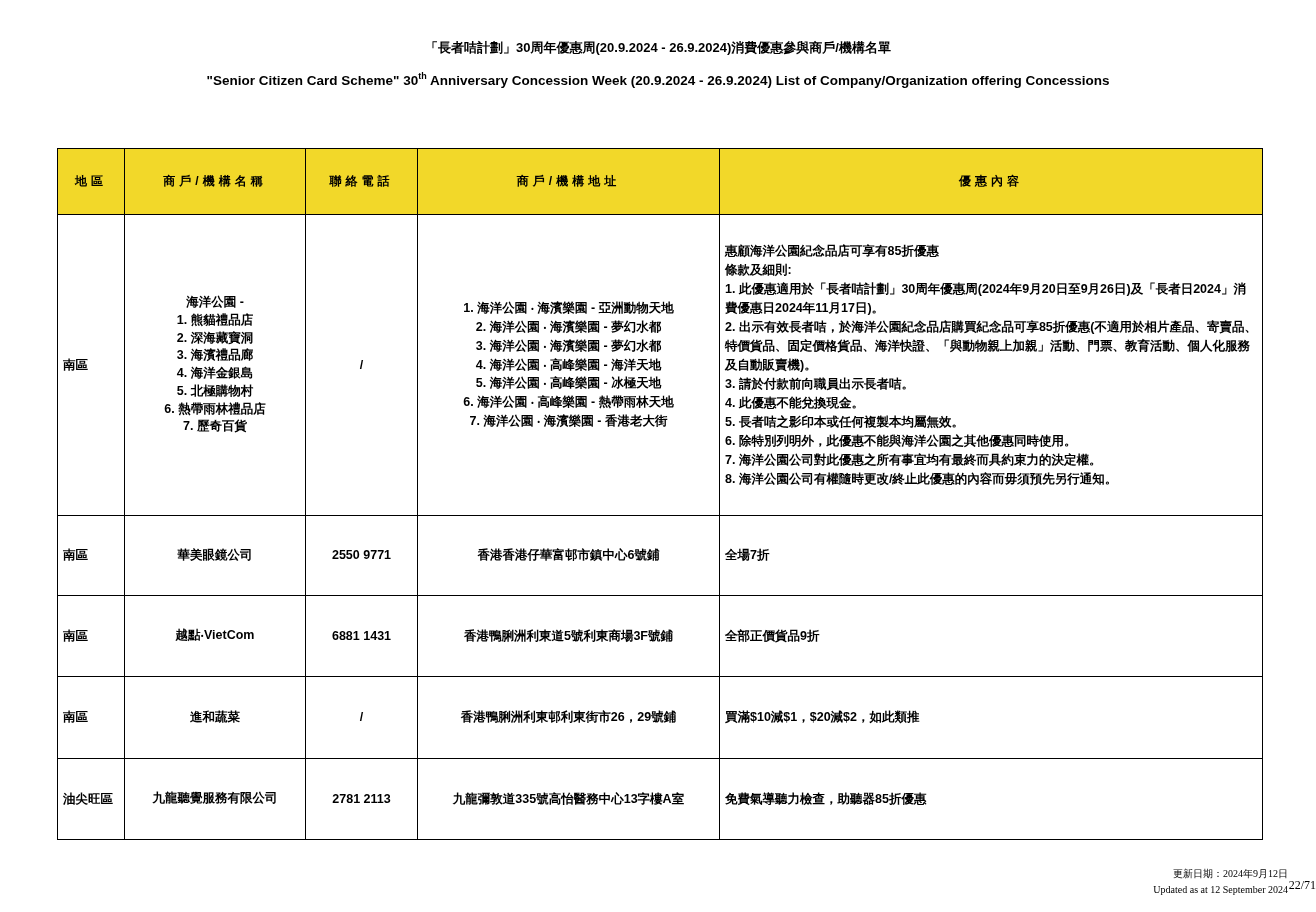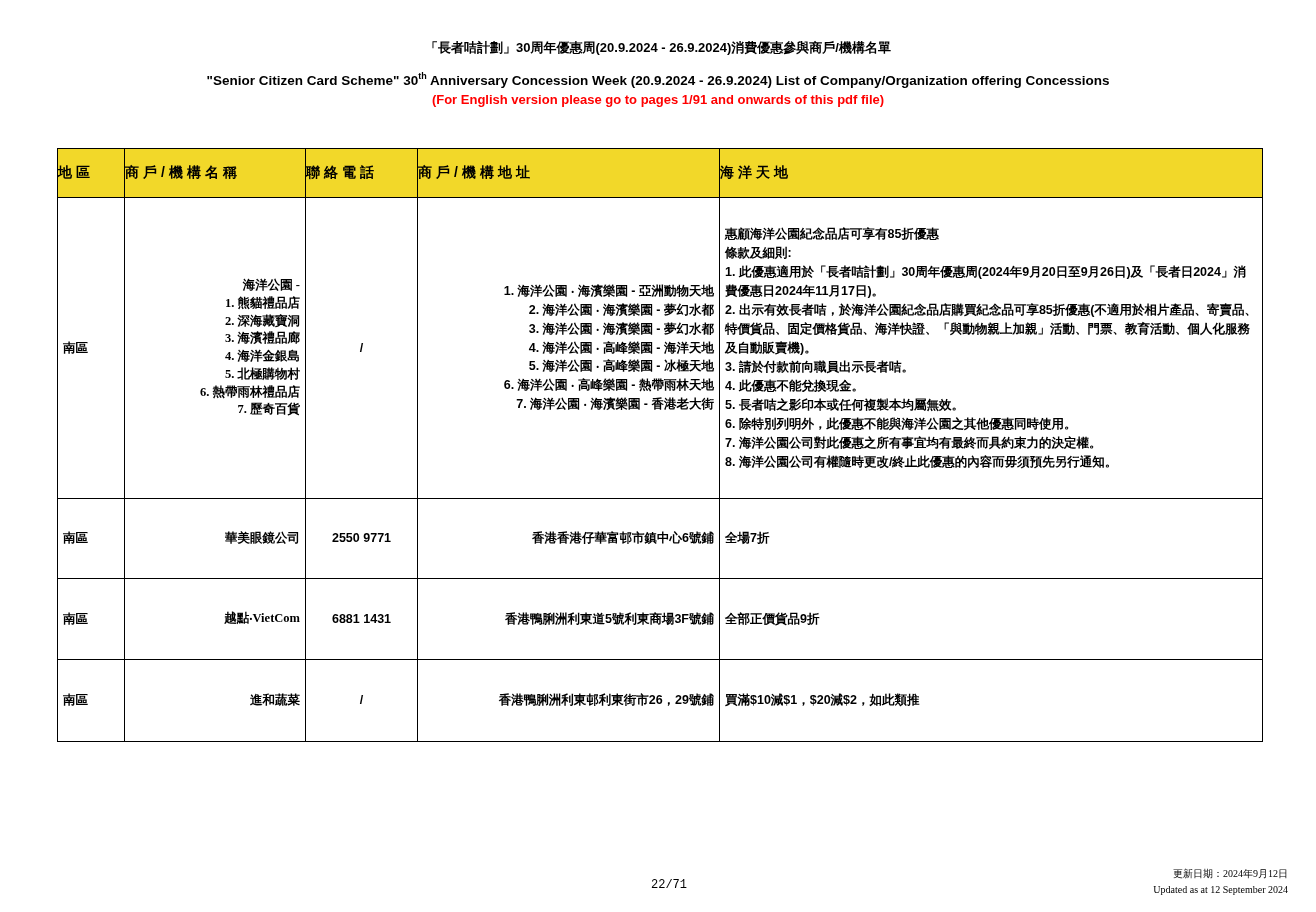--- a/index.html
+++ b/index.html
@@ -45,50 +45,50 @@
     table-layout: fixed;
   }
   .concession-table th,
   .concession-table td {
     border: 1.6px solid #000;
     vertical-align: middle;
     font-weight: bold;
   }
   .concession-table thead th {
     background: #F2D829;
-    font-size: 14px;
+    font-size: 12px;
     letter-spacing: 4px;
-    text-align: left;
-    height: 49px;
+    text-align: center;
+    height: 66px;
   }
   .concession-table td {
     font-size: 12.5px;
     line-height: 1.5;
     padding: 4px 5px;
     background: #ffffff;
   }
   td.c-district { text-align: left; padding-left: 5px; }
-  td.c-name     { text-align: right; white-space: pre-wrap; line-height: 1.42; font-family: Liberation Serif, serif; }
+  td.c-name     { text-align: center; white-space: pre-wrap; line-height: 1.42; }
   td.c-phone    { text-align: center; }
-  td.c-addr     { text-align: right; white-space: pre-wrap; line-height: 1.5; }
+  td.c-addr     { text-align: center; white-space: pre-wrap; line-height: 1.5; }
   td.c-conc     { text-align: left; white-space: pre-wrap; line-height: 1.52; }
 
   tr.row-1 td { height: 301px; }
   tr.row-2 td { height: 80px; }
   tr.row-3 td { height: 81px; }
   tr.row-4 td { height: 82px; }
   tr.row-5 td { height: 81px; }
 
   
   .footer-page {
     position: absolute;
     top: 878px;
     left: 0; right: 0;
-    text-align: center;
-    font-family: Liberation Mono, monospace;
+    text-align: right;
+    font-family: Liberation Serif, serif;
     font-size: 12px;
     padding-left: 22px;
   }
   .footer-updated {
     position: absolute;
     top: 866px;
     right: 28px;
     text-align: right;
     font-family: "Liberation Serif", serif;
     font-size: 10px;
@@ -96,38 +96,37 @@
   }
 </style>
 </head>
 <body>
 
 <div class="page">
 
   <div class="title-block">
     <div class="title-zh">「長者咭計劃」30周年優惠周(20.9.2024 - 26.9.2024)消費優惠參與商戶/機構名單</div>
     <div class="title-en"><span>"Senior Citizen Card Scheme" 30</span><sup>th</sup><span> Anniversary Concession Week (20.9.2024 - 26.9.2024) List of Company/Organization offering Concessions</span></div>
-    <div class="note-red">(For English version please go to pages 1/91 and onwards of this pdf file)</div>
   </div>
 
   <table class="concession-table">
     <colgroup>
       <col style="width:67px">
       <col style="width:181px">
       <col style="width:112px">
       <col style="width:302px">
       <col style="width:543px">
     </colgroup>
     <thead>
       <tr>
         <th>地區</th>
         <th>商戶/機構名稱</th>
         <th>聯絡電話</th>
         <th>商戶/機構地址</th>
-        <th>海洋天地</th>
+        <th>優惠內容</th>
       </tr>
     </thead>
     <tbody>
       <tr class="row-1">
         <td class="c-district">南區</td>
         <td class="c-name">海洋公園 -
 1. 熊貓禮品店
 2. 深海藏寶洞
 3. 海濱禮品廊
 4. 海洋金銀島
@@ -167,20 +166,27 @@
         <td class="c-addr">香港鴨脷洲利東道5號利東商場3F號鋪</td>
         <td class="c-conc">全部正價貨品9折</td>
       </tr>
       <tr class="row-4">
         <td class="c-district">南區</td>
         <td class="c-name">進和蔬菜</td>
         <td class="c-phone">/</td>
         <td class="c-addr">香港鴨脷洲利東邨利東街市26，29號鋪</td>
         <td class="c-conc">買滿$10減$1，$20減$2，如此類推</td>
       </tr>
+      <tr class="row-5">
+        <td class="c-district">油尖旺區</td>
+        <td class="c-name">九龍聽覺服務有限公司</td>
+        <td class="c-phone">2781 2113</td>
+        <td class="c-addr">九龍彌敦道335號高怡醫務中心13字樓A室</td>
+        <td class="c-conc">免費氣導聽力檢查，助聽器85折優惠</td>
+      </tr>
     </tbody>
   </table>
 
   <div class="footer-page">22/71</div>
 
   <div class="footer-updated">
     <div>更新日期：2024年9月12日</div>
     <div>Updated as at 12 September 2024</div>
   </div>
 

